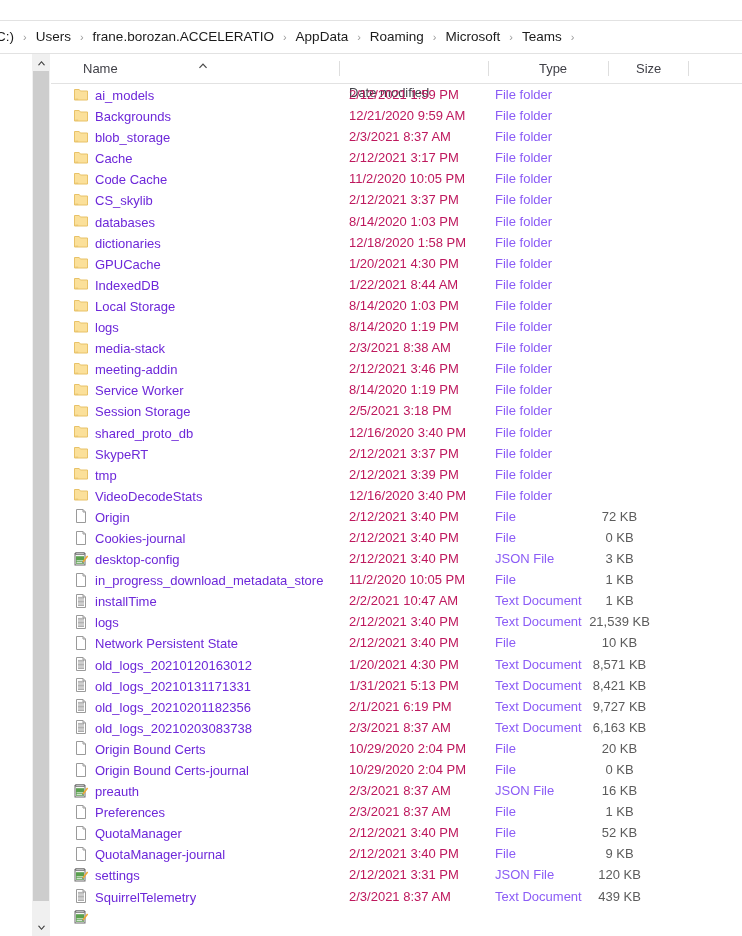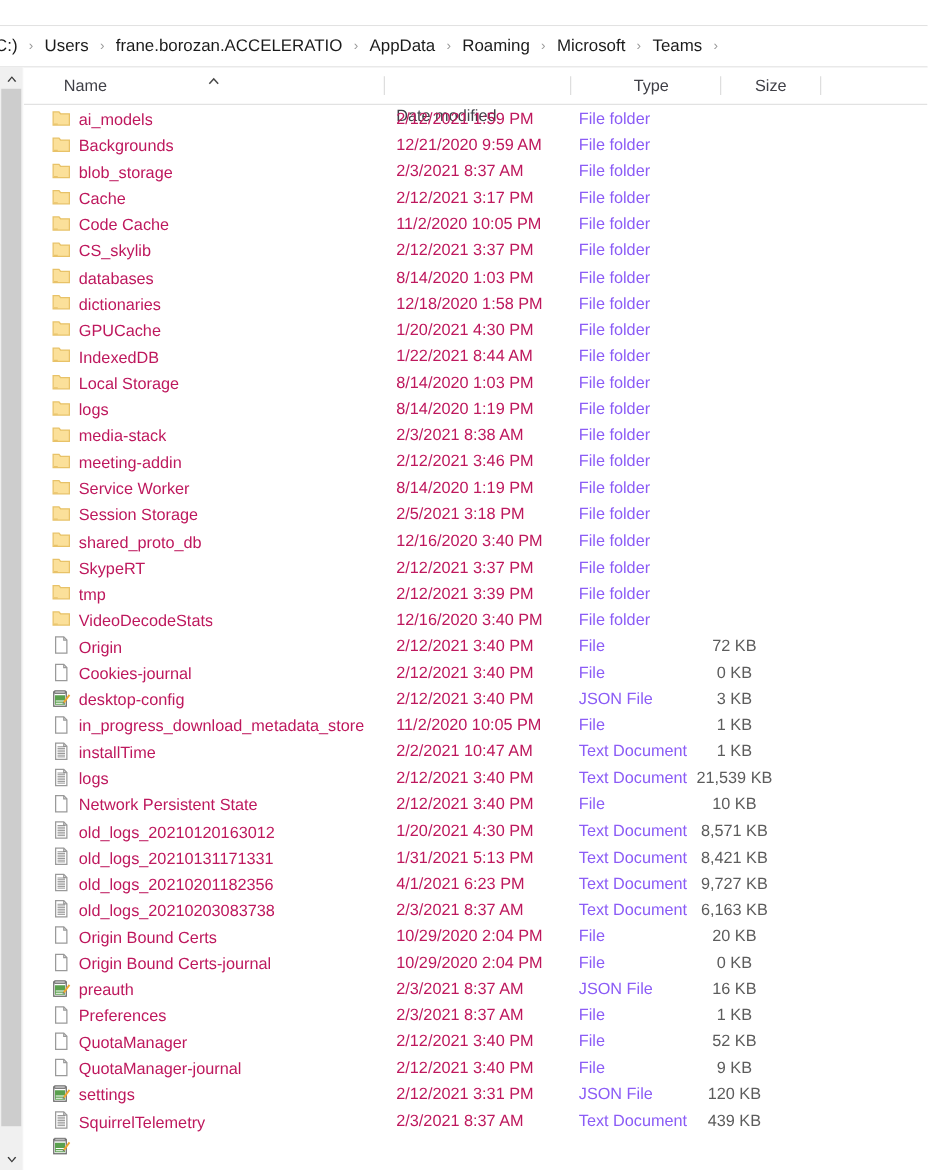--- a/index.html
+++ b/index.html
@@ -37,20 +37,21 @@
     padding:0 9px;line-height:32px;
     display:inline-block;
   }
   .addr-rule{height:1px;background:#e2e2e2;}
 
   
   .body-area{
     position:relative;
     height:882px;
     display:flex;
+    padding-left:32px;
   }
 
   
   .scrollbar{
     width:18px;
     background:#f0f0f0;
     border-right:1px solid #ffffff;
     position:relative;
     flex:0 0 18px;
   }
@@ -101,21 +102,21 @@
   .row{
     position:relative;
     height:21.1px;
     white-space:nowrap;
   }
   .cell{
     position:absolute;top:0;height:21.1px;line-height:21.1px;
     font-size:13px;
     overflow:hidden;
   }
-  .c-name{left:22px;color:#be185d;}
+  .c-name{left:22px;color:#6d28d9;}
   .c-date{left:298px;color:#be185d;}
   .c-type{left:444px;color:#8b5cf6;}
   .c-size{left:500px;width:137px;text-align:center;color:#5c5c5c;}
 
   .nm{display:inline-block;vertical-align:middle;margin-left:6px;}
   .ic{display:inline-block;vertical-align:middle;width:16px;height:16px;position:relative;top:-1px;}
   .ic svg{display:block;}
 </style>
 </head>
 <body>
@@ -487,21 +488,21 @@
                   <path d="M3.5 1.5 H10 L12.5 4 V14.5 H3.5 Z" fill="#ffffff" stroke="#9a9a9a" stroke-width="1"></path>
                   <path d="M10 1.5 V4 H12.5" fill="none" stroke="#9a9a9a" stroke-width="1"></path>
                   <path d="M5 4.4 H11" stroke="#8a8a8a" stroke-width="0.7"></path>
                   <path d="M5 5.75 H11" stroke="#8a8a8a" stroke-width="0.7"></path>
                   <path d="M5 7.1000000000000005 H11" stroke="#8a8a8a" stroke-width="0.7"></path>
                   <path d="M5 8.450000000000001 H11" stroke="#8a8a8a" stroke-width="0.7"></path>
                   <path d="M5 9.8 H11" stroke="#8a8a8a" stroke-width="0.7"></path>
                   <path d="M5 11.15 H11" stroke="#8a8a8a" stroke-width="0.7"></path>
                   <path d="M5 12.500000000000002 H11" stroke="#8a8a8a" stroke-width="0.7"></path>
                 </svg></span><span class="nm">old_logs_20210201182356</span></div>
-            <div class="cell c-date">4/1/2021 6:23 PM</div>
+            <div class="cell c-date">2/1/2021 6:19 PM</div>
             <div class="cell c-type">Text Document</div>
             <div class="cell c-size">9,727 KB</div>
           </div>
           <div class="row">
             <div class="cell c-name"><span class="ic"><svg width="16" height="16" viewBox="0 0 16 16">
                   <path d="M3.5 1.5 H10 L12.5 4 V14.5 H3.5 Z" fill="#ffffff" stroke="#9a9a9a" stroke-width="1"></path>
                   <path d="M10 1.5 V4 H12.5" fill="none" stroke="#9a9a9a" stroke-width="1"></path>
                   <path d="M5 4.4 H11" stroke="#8a8a8a" stroke-width="0.7"></path>
                   <path d="M5 5.75 H11" stroke="#8a8a8a" stroke-width="0.7"></path>
                   <path d="M5 7.1000000000000005 H11" stroke="#8a8a8a" stroke-width="0.7"></path>

